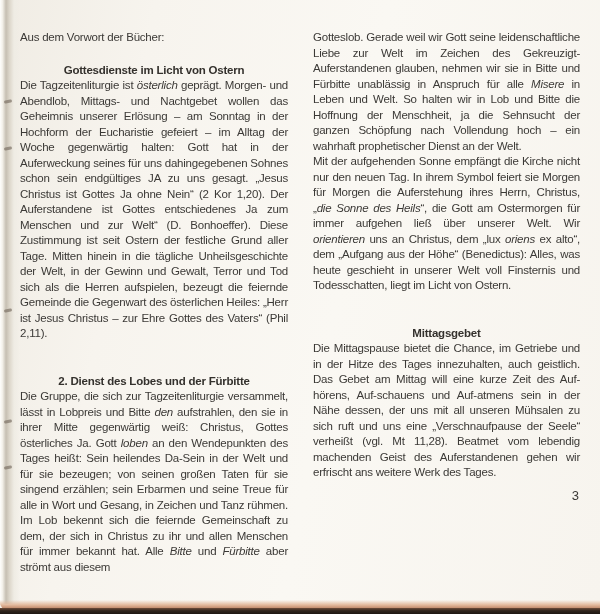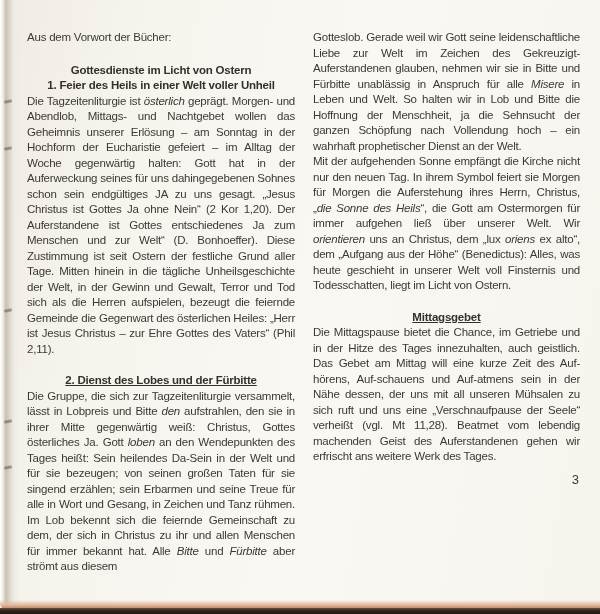--- a/index.html
+++ b/index.html
@@ -50,35 +50,35 @@
     background: linear-gradient(180deg, #6e4c39 0%, #30251d 45%, #1d1712 100%);
   }
   .col {
     position: absolute;
     top: 30px;
     font-size: 11.5px;
     line-height: 15.5px;
     letter-spacing: -0.22px;
     text-align: justify;
   }
-  .col-left  { left: 27px;  width: 268px; }
+  .col-left  { left: 20px;  width: 268px; }
   .col-right { left: 313px; width: 267px; }
   p.body { margin: 0; }
   p.intro { margin: 0 0 17px 0; }
   h2 {
     margin: 0;
     font-size: 11.5px;
     line-height: 15.5px;
     font-weight: bold;
     color: #34312d;
     text-align: center;
     letter-spacing: -0.22px;
   }
   .h-block { margin-top: 16px; }
-  h2.mt { margin-top: 16px; text-decoration: underline; }
+  h2.mt { margin-top: 32px; }
   .it { font-style: italic; }
   .pagenum {
     margin-top: 7px;
     text-align: right;
     font-size: 13px;
     letter-spacing: 0;
     color: #3b3936;
     padding-right: 1px;
   }
 </style>
@@ -91,21 +91,20 @@
   <div class="stitch" style="top:100px"></div>
   <div class="stitch" style="top:147px"></div>
   <div class="stitch" style="top:309px"></div>
   <div class="stitch" style="top:420px"></div>
   <div class="stitch" style="top:466px"></div>
 
   <div class="col col-left">
     <p class="intro">Aus dem Vorwort der Bücher:</p>
     <div class="h-block">
       <h2>Gottesdienste im Licht von Ostern</h2>
-      <h2>1. Feier des Heils in einer Welt voller Unheil</h2>
     </div>
     <p class="body"><span>Die Tagzeitenliturgie ist </span><span class="it">österlich</span><span> geprägt. Morgen- und Abendlob, Mittags- und Nachtgebet wollen das Geheimnis unserer Erlösung – am Sonntag in der Hochform der Eucharistie gefeiert – im Alltag der Woche gegenwärtig halten: Gott hat in der Auferweckung seines für uns dahingegebenen Sohnes schon sein endgültiges JA zu uns gesagt. „Jesus Christus ist Gottes Ja ohne Nein“ (2 Kor 1,20). Der Auferstandene ist Gottes entschiedenes Ja zum Menschen und zur Welt“ (D. Bonhoeffer). Diese Zustimmung ist seit Ostern der festliche Grund aller Tage. Mitten hinein in die tägliche Unheilsgeschichte der Welt, in der Gewinn und Gewalt, Terror und Tod sich als die Herren aufspielen, bezeugt die feiernde Gemeinde die Gegenwart des österlichen Heiles: „Herr ist Jesus Christus – zur Ehre Gottes des Vaters“ (Phil 2,11).</span></p>
     <h2 class="mt">2. Dienst des Lobes und der Fürbitte</h2>
     <p class="body"><span>Die Gruppe, die sich zur Tagzeitenliturgie versammelt, lässt in Lobpreis und Bitte </span><span class="it">den</span><span> aufstrahlen, den sie in ihrer Mitte gegenwärtig weiß: Christus, Gottes österliches Ja. Gott </span><span class="it">loben</span><span> an den Wendepunkten des Tages heißt: Sein heilendes Da-Sein in der Welt und für sie bezeugen; von seinen großen Taten für sie singend erzählen; sein Erbarmen und seine Treue für alle in Wort und Gesang, in Zeichen und Tanz rühmen. Im Lob bekennt sich die feiernde Gemeinschaft zu dem, der sich in Christus zu ihr und allen Menschen für immer bekannt hat. Alle </span><span class="it">Bitte</span><span> und </span><span class="it">Fürbitte</span><span> aber strömt aus diesem</span></p>
   </div>
 
   <div class="col col-right">
     <p class="body"><span>Gotteslob. Gerade weil wir Gott seine leidenschaftliche Liebe zur Welt im Zeichen des Gekreuzigt-Auferstandenen glauben, nehmen wir sie in Bitte und Fürbitte unablässig in Anspruch für alle </span><span class="it">Misere</span><span> in Leben und Welt. So halten wir in Lob und Bitte die Hoffnung der Menschheit, ja die Sehnsucht der ganzen Schöpfung nach Vollendung hoch – ein wahrhaft prophetischer Dienst an der Welt.</span></p>
     <p class="body"><span>Mit der aufgehenden Sonne empfängt die Kirche nicht nur den neuen Tag. In ihrem Symbol feiert sie Morgen für Morgen die Auferstehung ihres Herrn, Christus, „</span><span class="it">die Sonne des Heils</span><span>“, die Gott am Ostermorgen für immer aufgehen ließ über unserer Welt. Wir </span><span class="it">orientieren</span><span> uns an Christus, dem „lux </span><span class="it">oriens</span><span> ex alto“, dem „Aufgang aus der Höhe“ (Benedictus): Alles, was heute geschieht in unserer Welt voll Finsternis und Todesschatten, liegt im Licht von Ostern.</span></p>
     <h2 class="mt">Mittagsgebet</h2>

